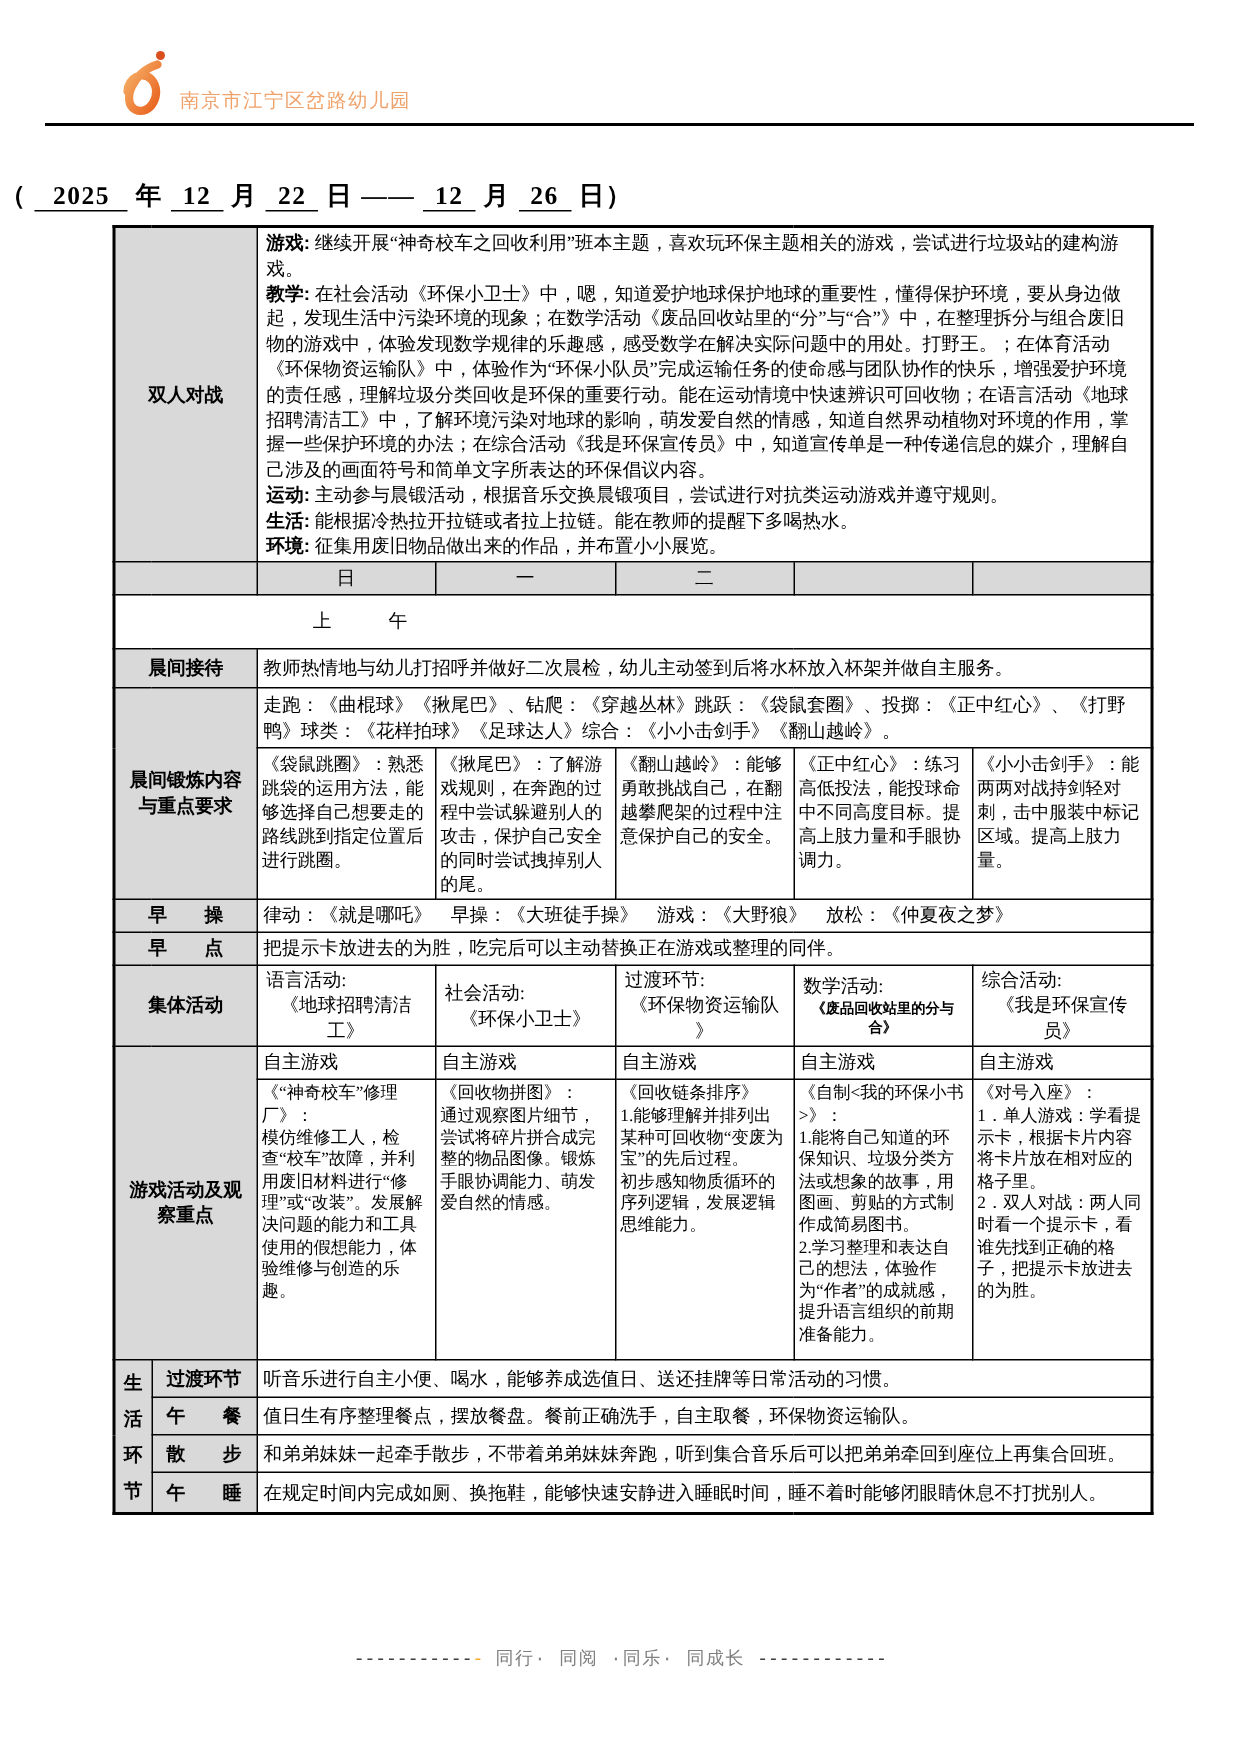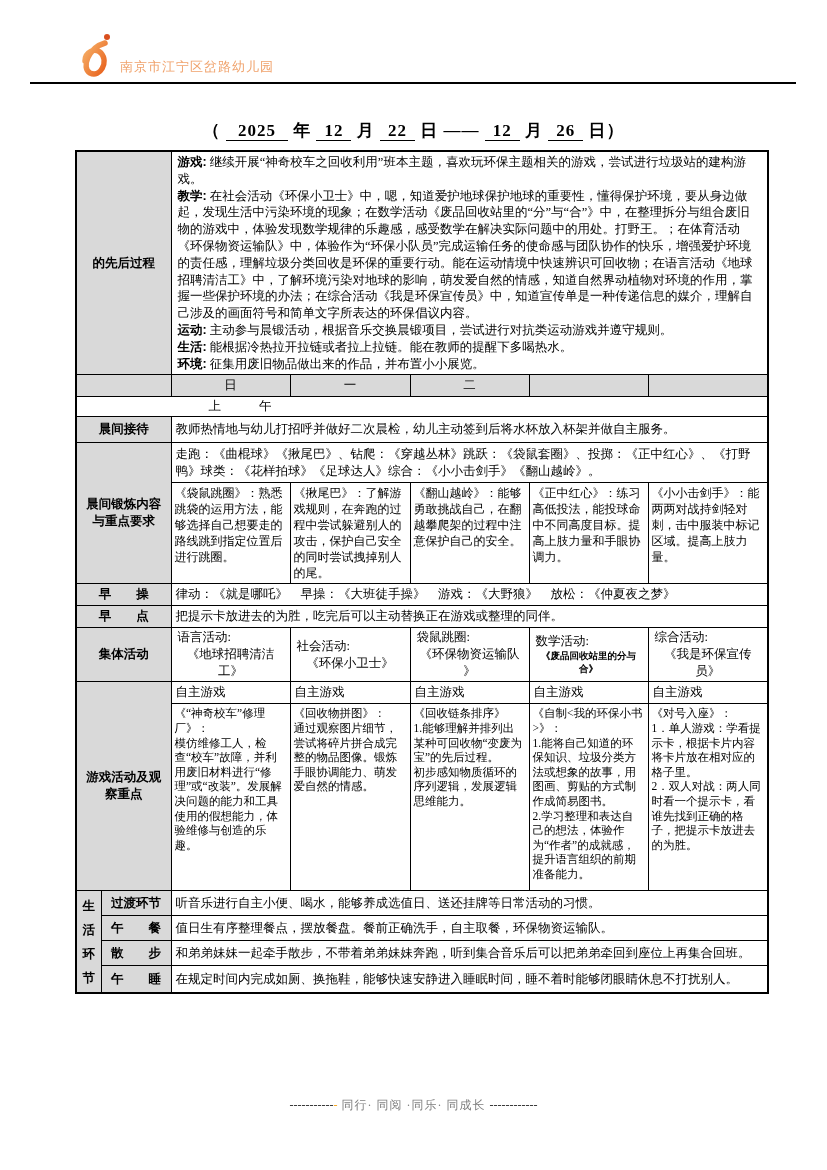--- a/index.html
+++ b/index.html
@@ -13,21 +13,21 @@
   .logo { position:absolute; left:76px; top:30px; display:flex; align-items:flex-end; }
   .logo svg { display:block; }
   .logo-text { font-size:13px; color:#f0a26b; margin-left:2px; margin-bottom:4px; letter-spacing:1px; }
   .header-rule { position:absolute; left:30px; top:82px; width:766px; height:2px; background:#000; }
   .doc-title {
     position:absolute; left:0; top:88px; width:100%; text-align:center;
     font-family:"Liberation Sans", sans-serif; font-weight:900; font-size:25px; letter-spacing:1px;
   }
   .doc-title .week-num { border-bottom:2px solid #000; padding:0 14px; }
   .doc-subtitle {
-    position:absolute; left:0; top:119px; width:100%; text-align:center;
+    position:absolute; left:0; top:119px; width:100%; 
     font-weight:bold; font-size:17px; letter-spacing:1px;
   }
   .doc-subtitle .u { border-bottom:1.5px solid #000; padding:0 12px; }
   .doc-subtitle .u2 { border-bottom:1.5px solid #000; padding:0 8px; }
 
   
   table.sched {
     position:absolute; left:75px; top:150px; width:692px;
     border-collapse:collapse; table-layout:fixed;
     font-size:12.5px; border:2px solid #000;
@@ -36,36 +36,36 @@
   td.lbl {
     background:#d9d9d9; text-align:center; font-weight:bold;
     font-family:"Liberation Sans", sans-serif; font-size:12.5px;
   }
   td.gray { background:#d9d9d9; }
   .pre { white-space:pre-wrap; }
   td.topal { vertical-align:top; text-align:left; }
   .focus-cell { vertical-align:top; line-height:16.8px; padding:2px 6px; }
   .focus-item b { font-family:"Liberation Sans", sans-serif; }
   .day-cell { text-align:center; height:22px; }
-  .session-row td { height:20px; }
+  .session-row td { height:36px; }
   .session-txt { padding-left:19%; letter-spacing:38px; }
   .drill-detail { font-size:12px; line-height:16px; padding:2px 3px; }
   .act-type { text-align:left; padding-left:2px; }
   .act-title { text-align:center; }
   .act-title.small { font-size:9.5px; font-weight:bold;text-align:center; }
   .freeplay { height:22px; }
   .game-detail { font-size:11.5px; line-height:14.6px; padding:2px 3px; }
   .vlabel { background:#d9d9d9; text-align:center; font-weight:bold; line-height:24px;
             font-family:"Liberation Sans", sans-serif; white-space:pre-line; padding:0; }
   .life-lbl { letter-spacing:0; }
 
   
   .footer {
     position:absolute; left:0; top:1097px; width:100%; text-align:center;
-    font-size:12px; color:#7f7f7f; letter-spacing:1px;
+    font-size:12px; color:#7f7f7f; letter-spacing:1px;font-family:Liberation Mono, monospace;
   }
   .footer .dash { color:#2f2f2f; letter-spacing:0; }
   .footer .odash { color:#f5a51d; letter-spacing:0; }
 </style>
 </head>
 <body>
 
 <div class="page">
 
   <div class="logo">
@@ -105,21 +105,21 @@
         <col style="width:70px">
       <col style="width:119px">
         <col style="width:120px">
         <col style="width:119px">
       <col style="width:119px">
         <col style="width:120px">
     </colgroup>
 
     <tbody>
         <tr style="height:220px">
-      <td class="lbl" colspan="2">的先后过程</td>
+      <td class="lbl" colspan="2">双人对战</td>
       <td class="focus-cell" colspan="5">
         <div class="focus-item"><b>游戏:</b><span> 继续开展“神奇校车之回收利用”班本主题，喜欢玩环保主题相关的游戏，尝试进行垃圾站的建构游戏。</span></div>
         <div class="focus-item"><b>教学:</b><span> 在社会活动《环保小卫士》中，嗯，知道爱护地球保护地球的重要性，懂得保护环境，要从身边做起，发现生活中污染环境的现象；在数学活动《废品回收站里的“分”与“合”》中，在整理拆分与组合废旧物的游戏中，体验发现数学规律的乐趣感，感受数学在解决实际问题中的用处。打野王。；在体育活动《环保物资运输队》中，体验作为“环保小队员”完成运输任务的使命感与团队协作的快乐，增强爱护环境的责任感，理解垃圾分类回收是环保的重要行动。能在运动情境中快速辨识可回收物；在语言活动《地球招聘清洁工》中，了解环境污染对地球的影响，萌发爱自然的情感，知道自然界动植物对环境的作用，掌握一些保护环境的办法；在综合活动《我是环保宣传员》中，知道宣传单是一种传递信息的媒介，理解自己涉及的画面符号和简单文字所表达的环保倡议内容。</span></div>
         <div class="focus-item"><b>运动:</b><span> 主动参与晨锻活动，根据音乐交换晨锻项目，尝试进行对抗类运动游戏并遵守规则。</span></div>
         <div class="focus-item"><b>生活:</b><span> 能根据冷热拉开拉链或者拉上拉链。能在教师的提醒下多喝热水。</span></div>
         <div class="focus-item"><b>环境:</b><span> 征集用废旧物品做出来的作品，并布置小小展览。</span></div>
       </td>
     </tr>
 
     <tr style="height:22px">
@@ -167,21 +167,21 @@
       <td class="lbl" colspan="2">集体活动</td>
       <td>
         <div class="act-type">语言活动:</div>
         <div class="act-title">《地球招聘清洁工》</div>
       </td>
       <td>
         <div class="act-type">社会活动:</div>
         <div class="act-title">《环保小卫士》</div>
       </td>
       <td>
-        <div class="act-type">袋鼠跳圈:</div>
+        <div class="act-type">过渡环节:</div>
         <div class="act-title">《环保物资运输队 》</div>
       </td>
       <td>
         <div class="act-type">数学活动:</div>
         <div class="act-title small">《废品回收站里的分与合》</div>
       </td>
       <td>
         <div class="act-type">综合活动:</div>
         <div class="act-title">《我是环保宣传员》</div>
       </td>

